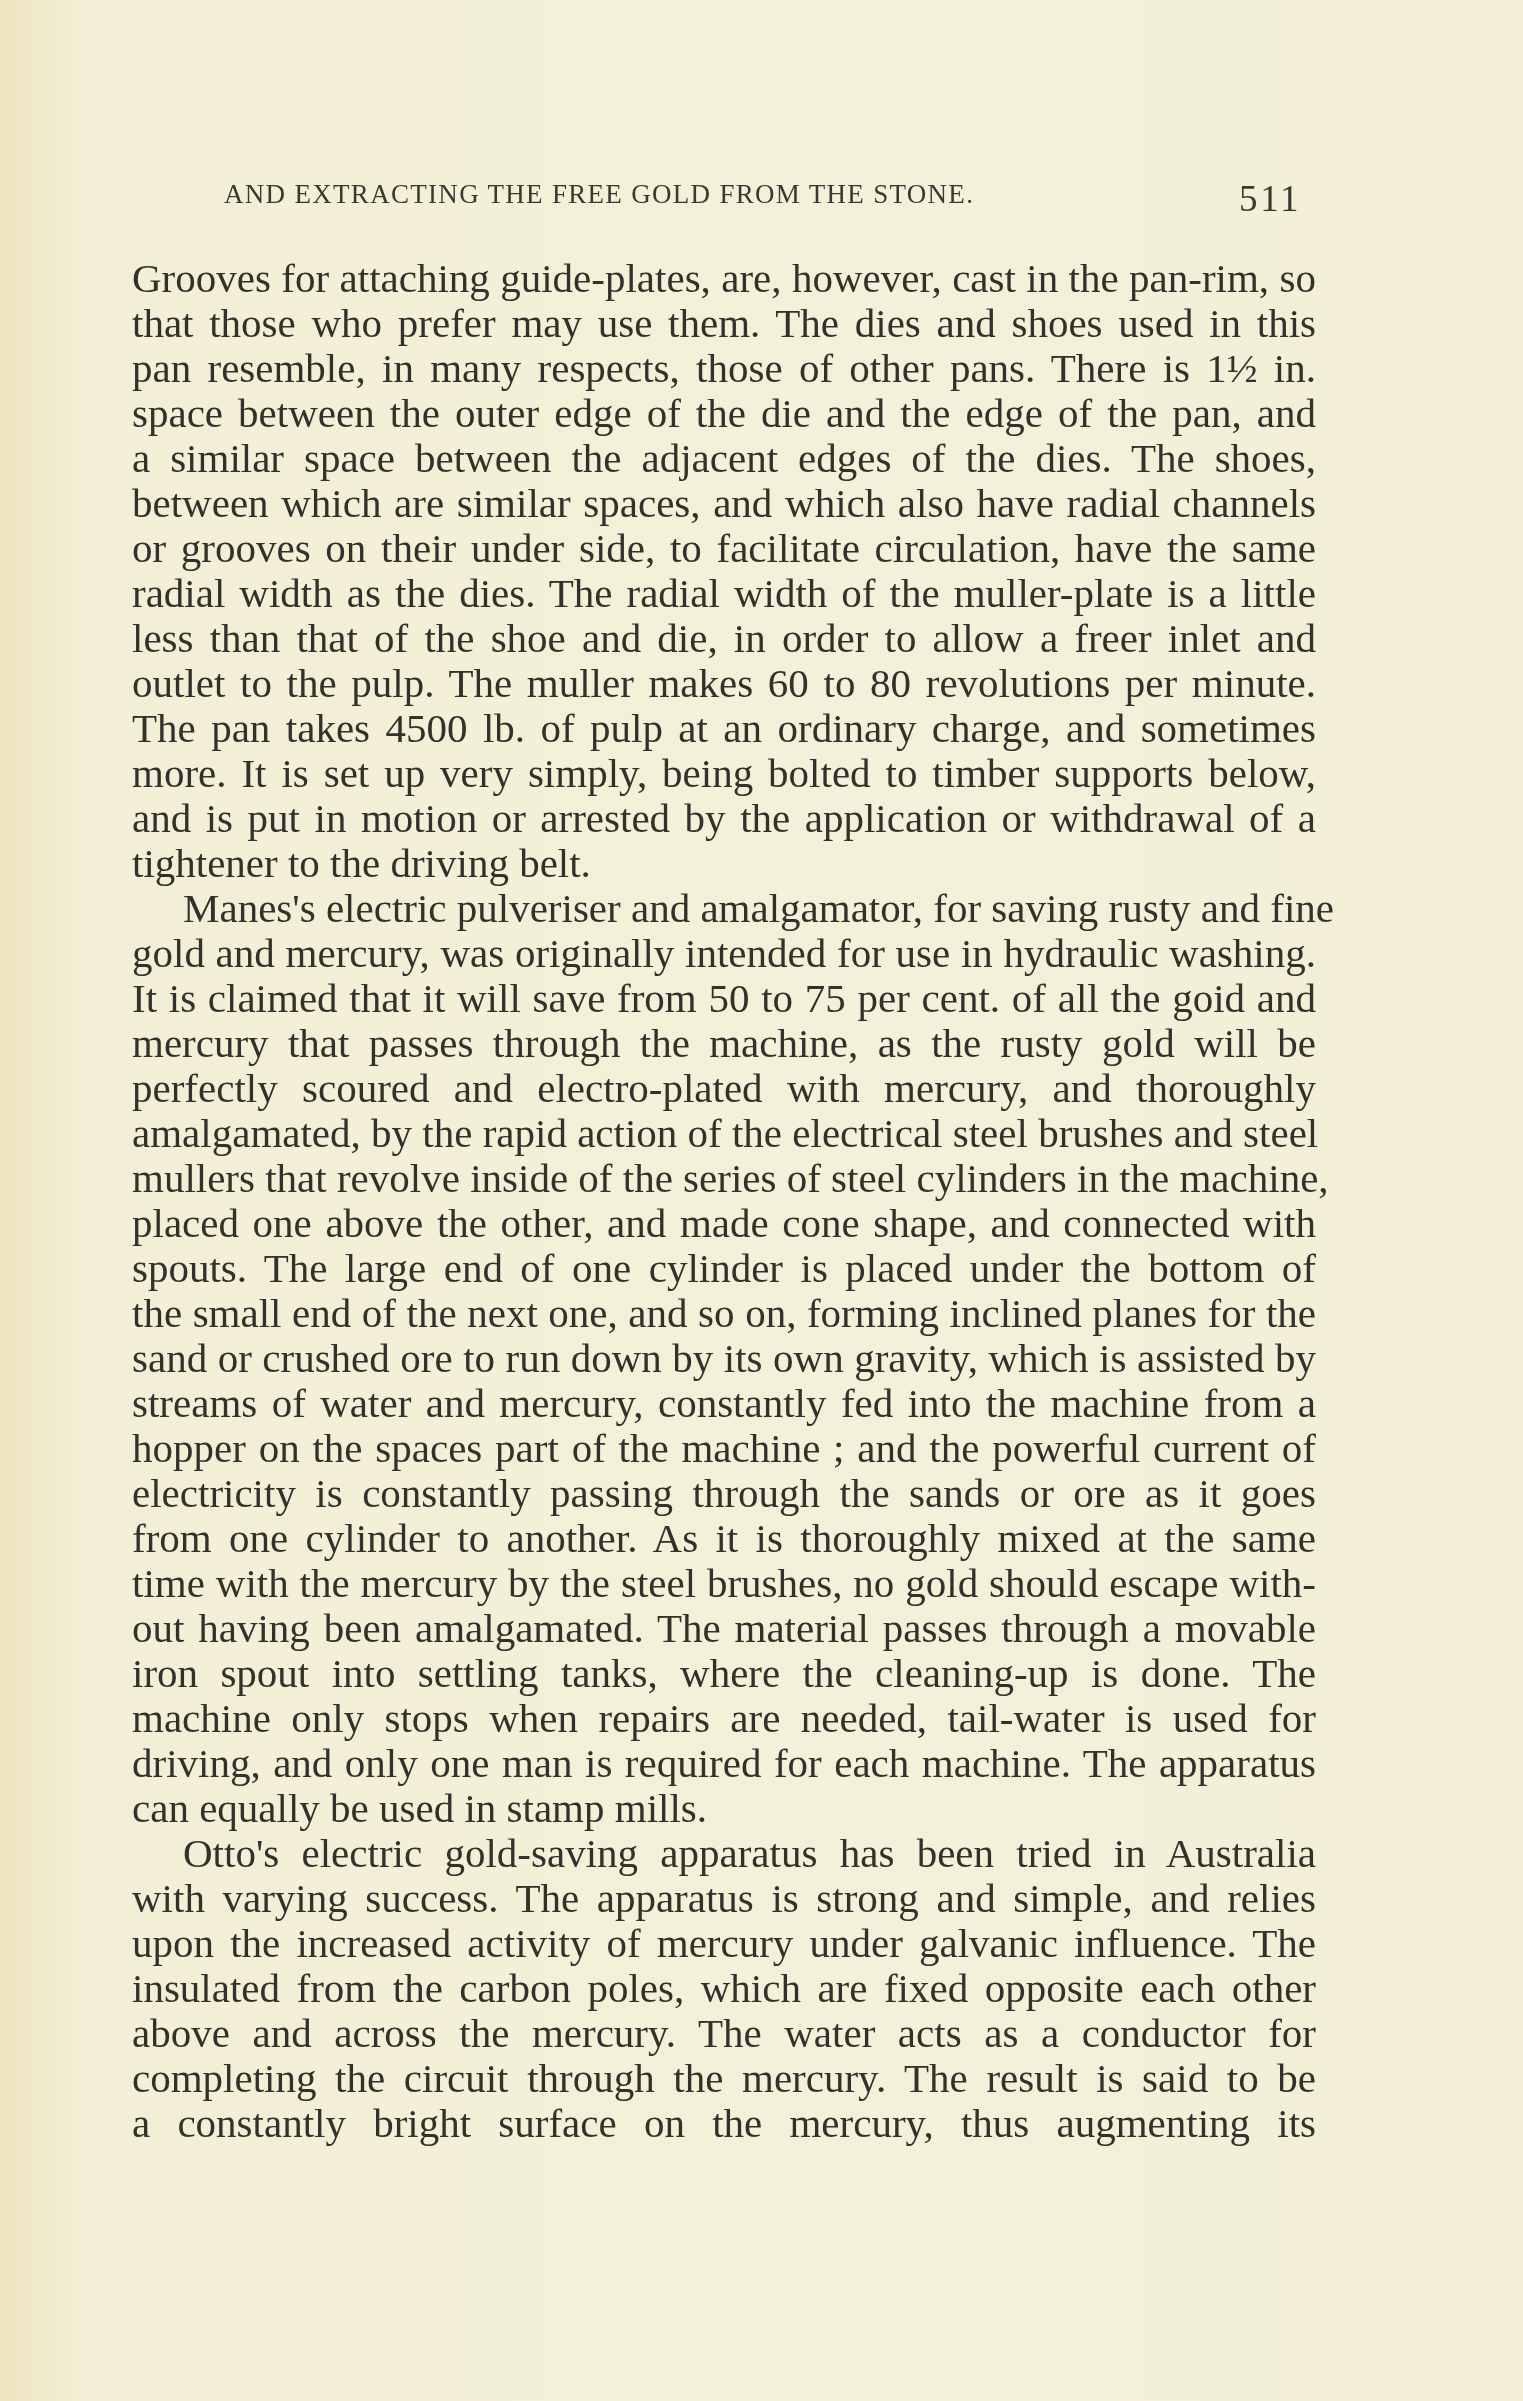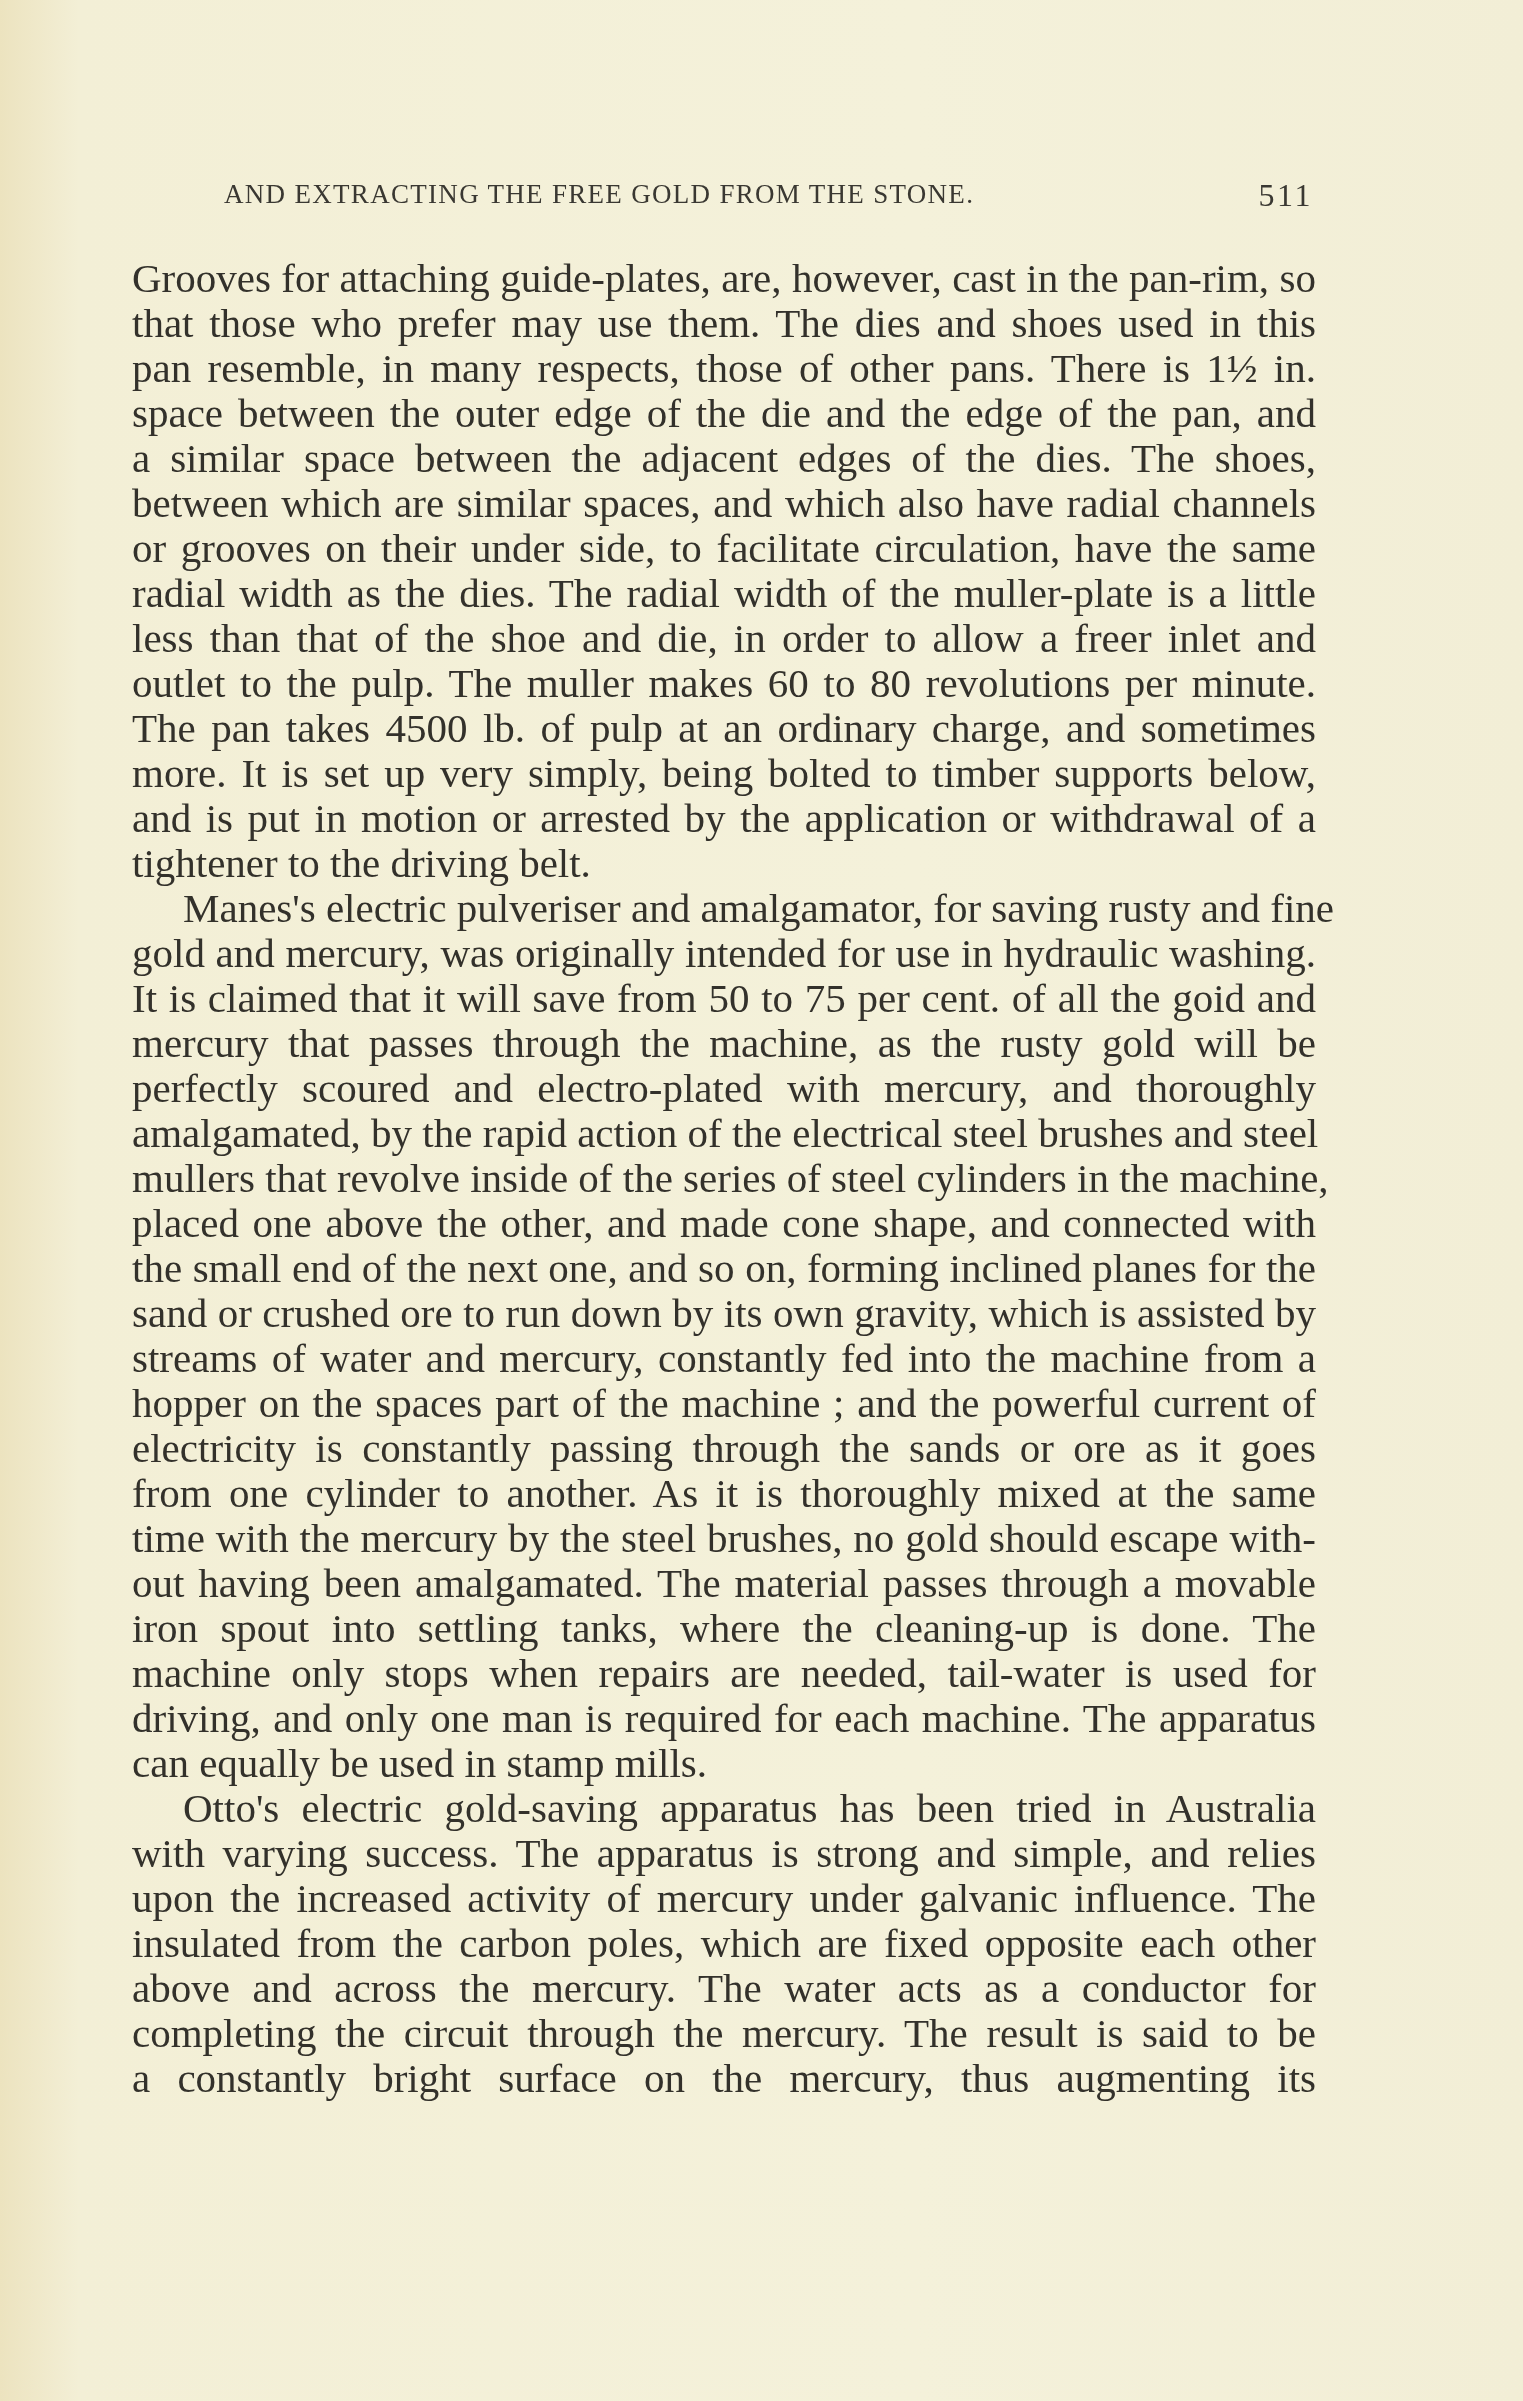--- a/index.html
+++ b/index.html
@@ -33,23 +33,23 @@
       color: #3a3832;
     }
     .running-head .title {
       position: absolute;
       left: 0;
       top: 0;
       white-space: nowrap;
     }
     .running-head .folio {
       position: absolute;
-      right: 0;
+      right: 12px;
       top: -1.8px;
-      font-size: 32px;
+      font-size: 37px;
       letter-spacing: 2.6px;
     }
     .body-text {
       position: absolute;
       top: 256px;
       left: 0;
       width: 1184px;
     }
     .line {
       display: block;
@@ -99,20 +99,21 @@
       </div>
       <div class="paragraph">
         <span class="line indent">Manes's electric pulveriser and amalgamator, for saving rusty and fine</span>
         <span class="line">gold and mercury, was originally intended for use in hydraulic washing.</span>
         <span class="line">It is claimed that it will save from 50 to 75 per cent. of all the goid and</span>
         <span class="line">mercury that passes through the machine, as the rusty gold will be</span>
         <span class="line">perfectly scoured and electro-plated with mercury, and thoroughly</span>
         <span class="line">amalgamated, by the rapid action of the electrical steel brushes and steel</span>
         <span class="line">mullers that revolve inside of the series of steel cylinders in the machine,</span>
         <span class="line">placed one above the other, and made cone shape, and connected with</span>
+        <span class="line">spouts. The large end of one cylinder is placed under the bottom of</span>
         <span class="line">the small end of the next one, and so on, forming inclined planes for the</span>
         <span class="line">sand or crushed ore to run down by its own gravity, which is assisted by</span>
         <span class="line">streams of water and mercury, constantly fed into the machine from a</span>
         <span class="line">hopper on the spaces part of the machine ; and the powerful current of</span>
         <span class="line">electricity is constantly passing through the sands or ore as it goes</span>
         <span class="line">from one cylinder to another. As it is thoroughly mixed at the same</span>
         <span class="line">time with the mercury by the steel brushes, no gold should escape with-</span>
         <span class="line">out having been amalgamated. The material passes through a movable</span>
         <span class="line">iron spout into settling tanks, where the cleaning-up is done. The</span>
         <span class="line">machine only stops when repairs are needed, tail-water is used for</span>

